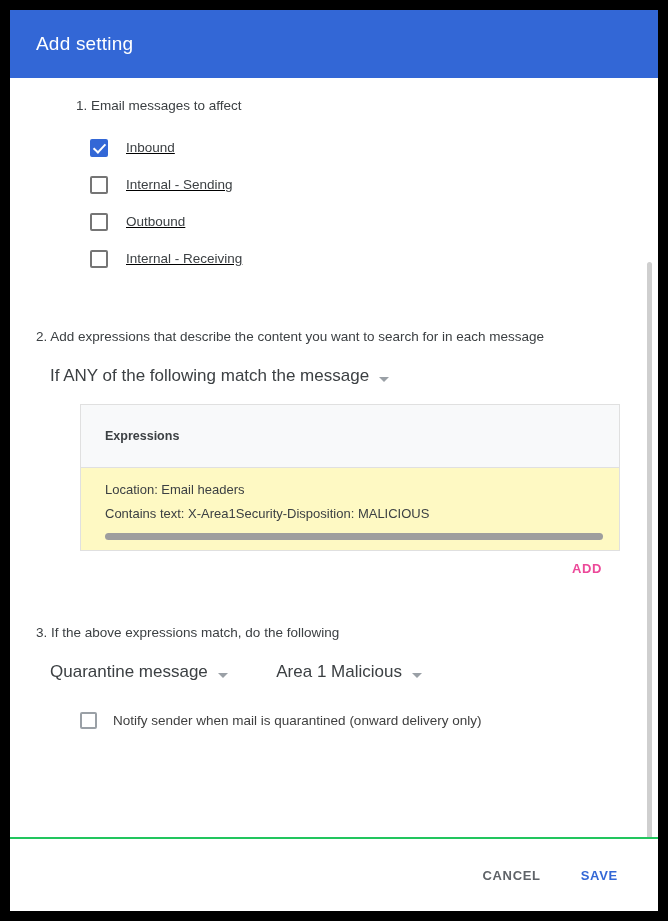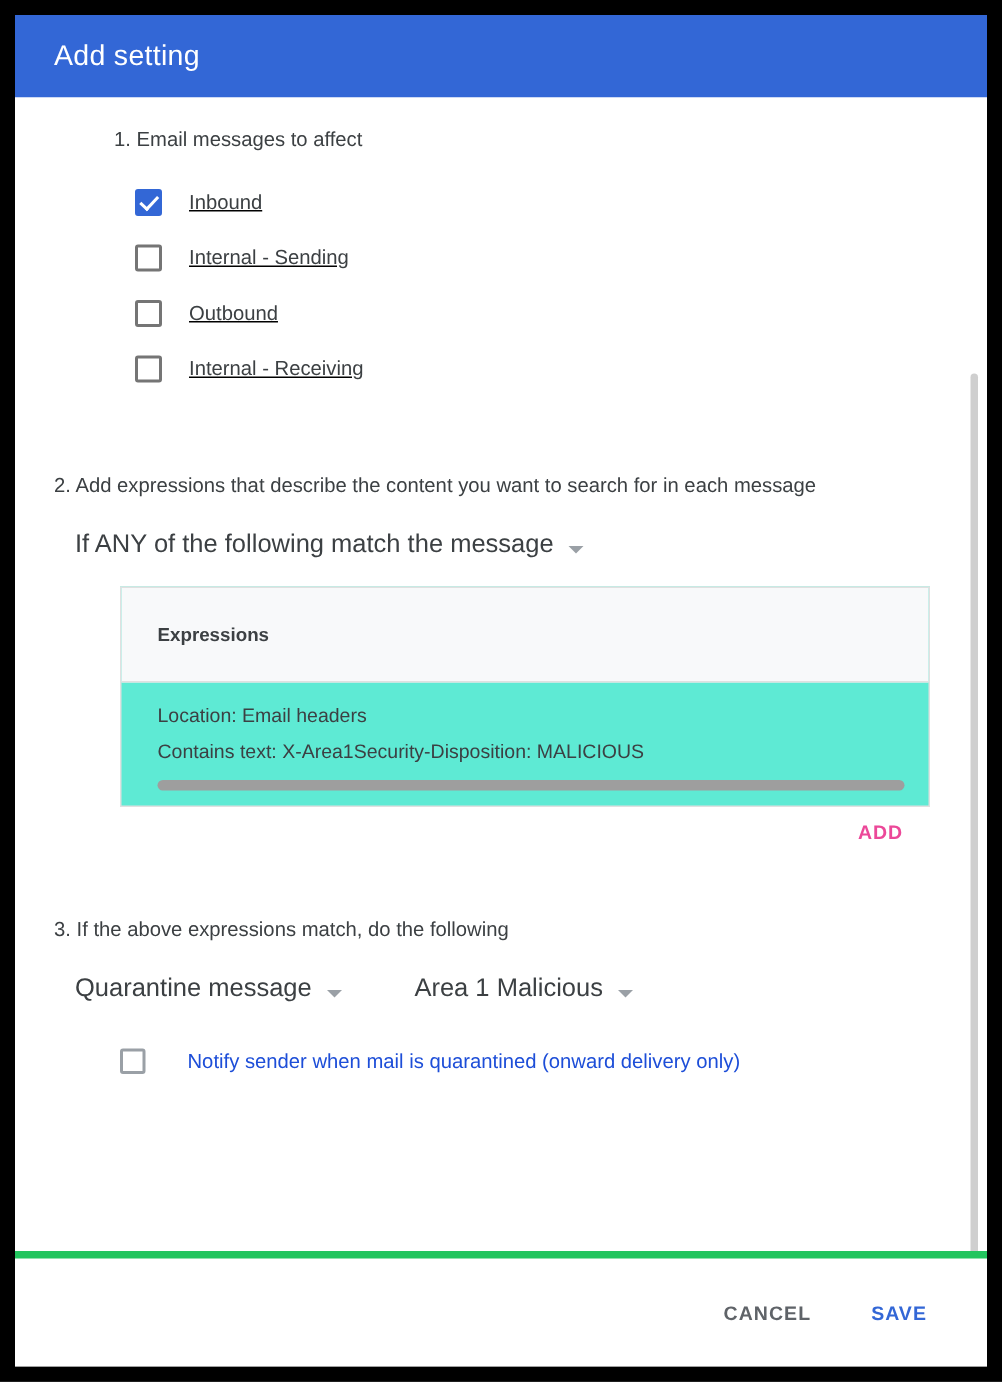--- a/index.html
+++ b/index.html
@@ -24,21 +24,21 @@
     left: 10px;
     top: 10px;
     width: 648px;
     height: 901px;
     background: #ffffff;
     display: flex;
     flex-direction: column;
     overflow: hidden;
   }
   .dialog-header {
-    height: 55px;
+    height: 68px;
     background: #3367d6;
     color: #ffffff;
     display: flex;
     align-items: center;
     padding: 0 26px;
     flex: none;
   }
   .dialog-title {
     font-size: 19px;
     font-weight: normal;
@@ -133,21 +133,21 @@
     display: inline-block;
     position: relative;
     top: 3px;
   }
   .expr-box {
     margin-top: 18px;
     margin-left: 44px;
     width: 540px;
     border: 1px solid #e0e0e0;
     box-sizing: border-box;
-    background: #5eead4;
+    background: #fef9c3;
   }
   .expr-head {
     height: 62px;
     background: #f8f9fa;
     border-bottom: 1px solid #e0e0e0;
     display: flex;
     align-items: center;
     padding-left: 24px;
     font-size: 12.5px;
     font-weight: bold;
@@ -193,28 +193,28 @@
     margin-top: 12px;
   }
   .notify-row {
     display: flex;
     align-items: center;
     margin-top: 30px;
     margin-left: 44px;
   }
   .notify-row .cb { width: 17px; height: 17px; border-color: #9aa0a6; }
   .notify-label {
-    margin-left: 28px;
+    margin-left: 16px;
     font-size: 13.5px;
-    color: #1d4ed8;
+    color: #404040;
   }
   .dialog-footer {
     flex: none;
     height: 72px;
-    border-top: 5px solid #22c55e;
+    border-top: 2px solid #22c55e;
     display: flex;
     align-items: center;
     justify-content: flex-end;
     padding-right: 26px;
     background: #fff;
   }
   .footer-btn {
     font-size: 13px;
     font-weight: bold;
     letter-spacing: .7px;

